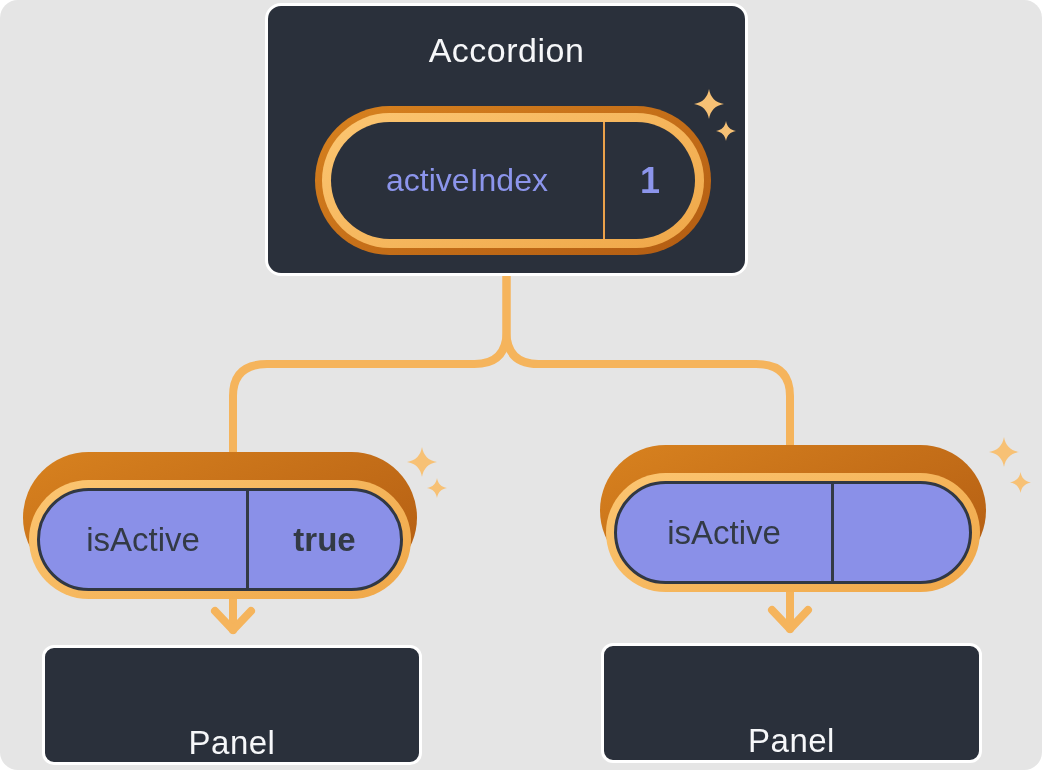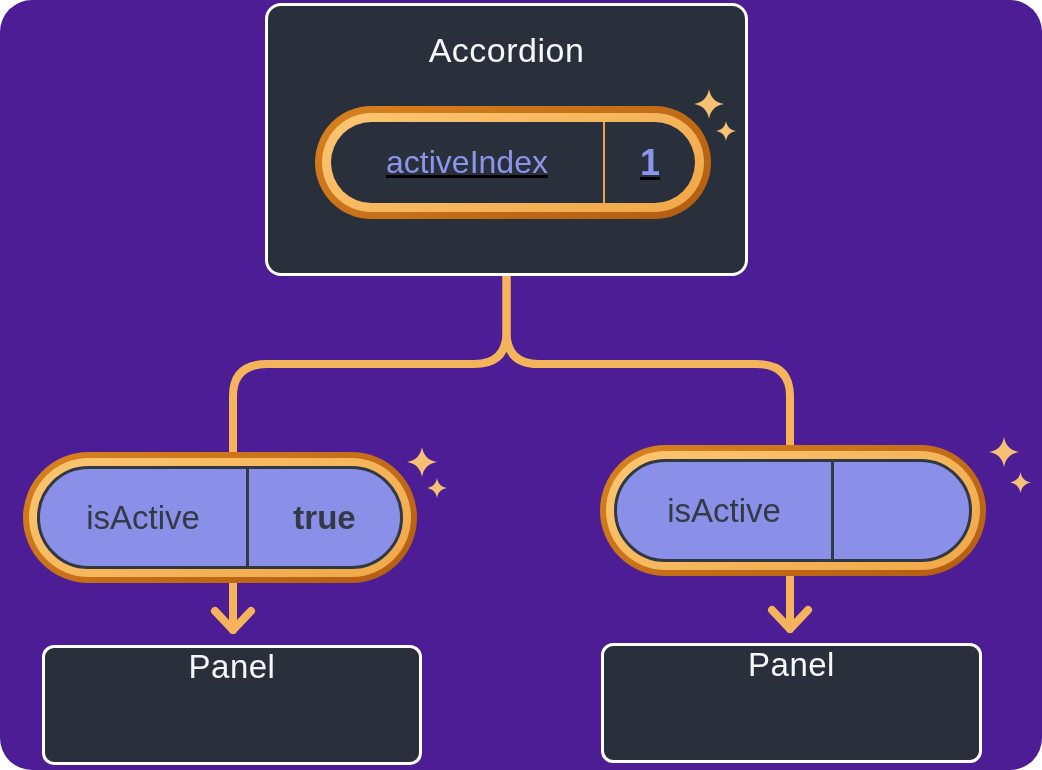--- a/index.html
+++ b/index.html
@@ -1,53 +1,53 @@
 <!DOCTYPE html>
 <html><head>
 <meta charset="utf-8">
 <style>
   html,body{margin:0;padding:0;background:#ffffff;}
   .stage{
-    position:relative;width:1042px;height:770px;background:#4c1d95;
-    border-radius:32px;overflow:hidden;
+    position:relative;width:1042px;height:770px;background:#e5e5e5;
+    border-radius:18px;overflow:hidden;
     font-family:"Liberation Sans",sans-serif;
   }
   
   .connectors{position:absolute;left:0;top:0;z-index:1;}
   .branch{stroke:#F5B45C;stroke-width:8;fill:none;stroke-linecap:round;stroke-linejoin:round;}
 
   
   .node{position:absolute;background:#2A303B;border:3px solid #ffffff;box-sizing:border-box;z-index:2;}
   .accordion-node{left:265px;top:3px;width:483px;height:273px;border-radius:16px;}
   .node-title{text-align:center;margin-top:25px;font-size:34px;font-weight:500;color:#F6F7F9;letter-spacing:.5px;}
-  .panel{display:flex;align-items:flex-start;justify-content:center;border-radius:12px;
+  .panel{display:flex;align-items:flex-end;justify-content:center;border-radius:12px;
          font-size:33px;font-weight:500;color:#F6F7F9;letter-spacing:.5px;}
   .panel-left{left:42px;top:645px;width:380px;height:120px;}
   .panel-right{left:601px;top:643px;width:381px;height:120px;}
 
   
   .pill{position:absolute;}
   .ring-outer{width:100%;height:100%;box-sizing:border-box;border-radius:999px;
               background:linear-gradient(155deg,#D8821F 0%,#B25C12 100%);padding:7px;}
   .ring-inner{width:100%;height:100%;box-sizing:border-box;border-radius:999px;
               background:linear-gradient(155deg,#FCC672 0%,#EFA748 100%);padding:9px;}
   .core{width:100%;height:100%;box-sizing:border-box;border-radius:999px;display:flex;
         align-items:stretch;overflow:hidden;}
   .core-dark{background:#2A303B;}
   .core-purple{background:#8A90E8;border:3px solid #313843;}
   .seg{display:flex;align-items:center;justify-content:center;}
 
-  .state-pill{left:47px;top:100px;width:396px;height:113px;text-decoration:underline;}
+  .state-pill{left:47px;top:100px;width:396px;height:149px;}
   .state-pill .seg-name{width:272px;font-size:32px;color:#8C95EC;}
   .divider-orange{width:2px;background:#EBA14A;}
   .state-pill .seg-value{flex:1;font-size:36px;font-weight:bold;color:#8C95EC;}
 
   .prop{position:absolute;z-index:2;}
   .prop .ring-outer{padding:6px;}
-  .prop .ring-inner{padding:8px;}
+  .prop .ring-inner{padding:8px;margin-top:22px;}
   .prop-left{left:23px;top:452px;width:394px;height:131px;}
   .prop-right{left:600px;top:445px;width:386px;height:131px;}
   .prop .seg-name{font-size:33px;color:#333A45;}
   .prop-left .seg-name{width:206px;}
   .prop-right .seg-name{width:214px;}
   .divider-dark{width:3px;background:#333A45;}
   .prop .seg-value{flex:1;font-size:33px;font-weight:bold;color:#333A45;}
 
   
   .sparkle{position:absolute;z-index:4;}

